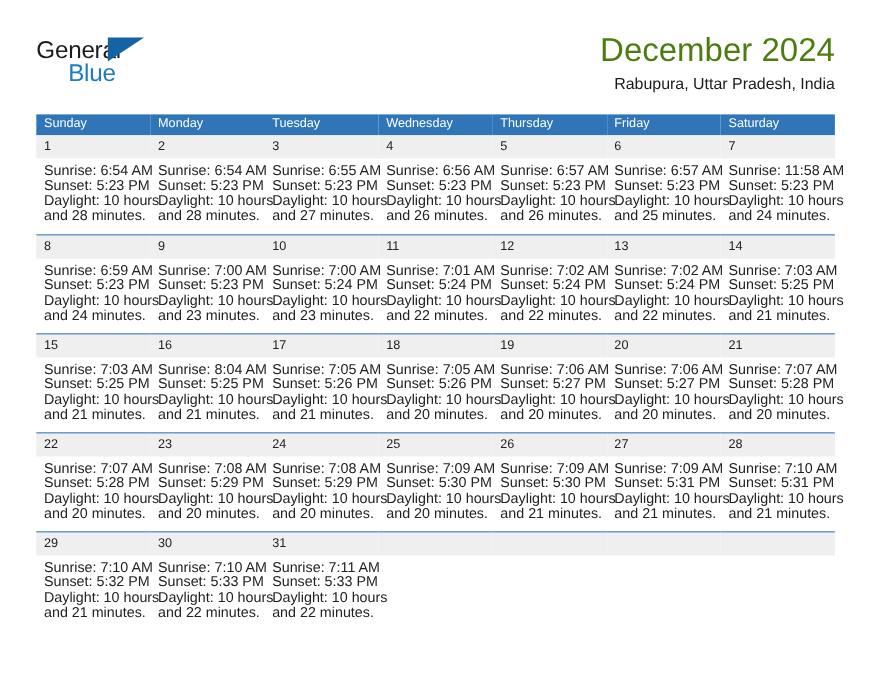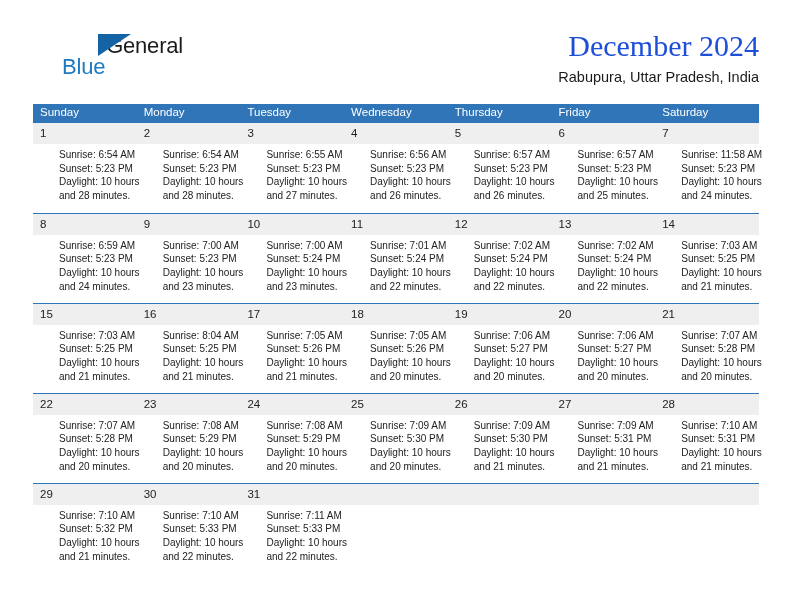--- a/index.html
+++ b/index.html
@@ -29,21 +29,20 @@
     display: flex;
     align-items: flex-start;
     justify-content: space-between;
   }
 
   .brand {
     position: relative;
     width: 150px;
     height: 60px;
     padding-top: 6px;
-    text-align: right;
   }
 
   .brand-row1 {
     position: relative;
     display: inline-block;
     font-size: 22px;
     line-height: 24px;
     color: #1b1b1b;
     letter-spacing: -0.2px;
     font-weight: 400;
@@ -70,24 +69,23 @@
   }
 
   .title-block {
     text-align: right;
     padding-top: 0px;
   }
 
   .cal-title {
     font-size: 30px;
     line-height: 36px;
-    color: #1d4ed8;
+    color: #4d7c0f;
     font-weight: 400;
     letter-spacing: 0px;
-    font-family: Liberation Serif, serif;
   }
 
   .cal-subtitle {
     font-size: 14.5px;
     line-height: 20px;
     color: #1b1b1b;
     margin-top: 3px;
     font-weight: 400;
   }
 
@@ -128,24 +126,23 @@
     background: #efefef;
     font-size: 11.5px;
     line-height: 13px;
     color: #222222;
     padding: 4px 0 4px 7px;
     height: 21px;
   }
 
   .daybody {
     padding: 4px 6px 0 7px;
-    font-size: 10px;
+    font-size: 13px;
     line-height: 13.7px;
     color: #222222;
-    margin-left: 19px;
   }
 
   .daybody div { white-space: nowrap; }
 
   .week-row { height: 90px; }
   .cal td.empty .daynum { background: #efefef; }
 </style>
 </head>
 <body>
 

